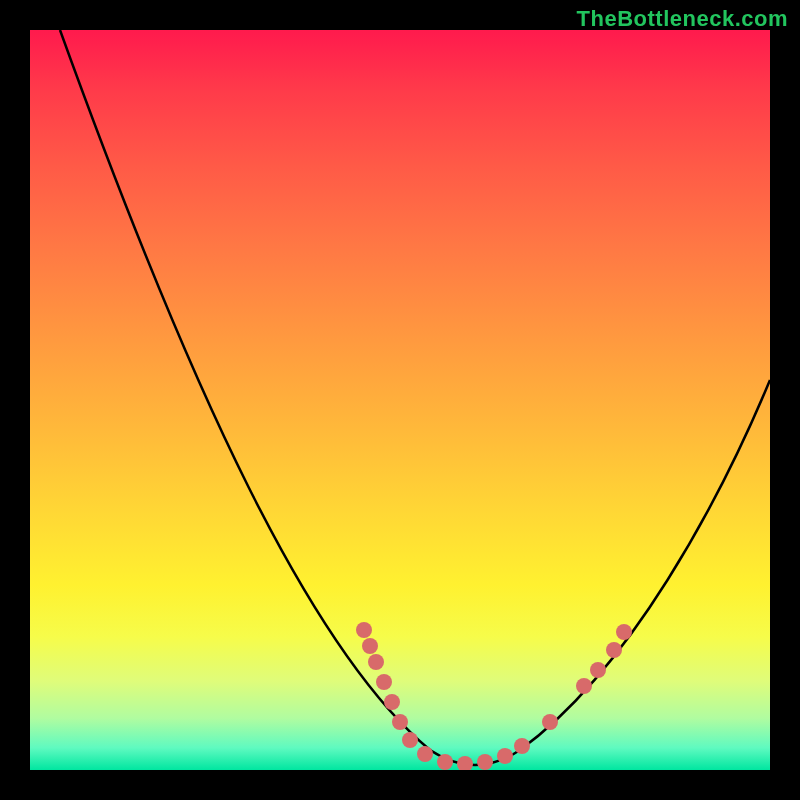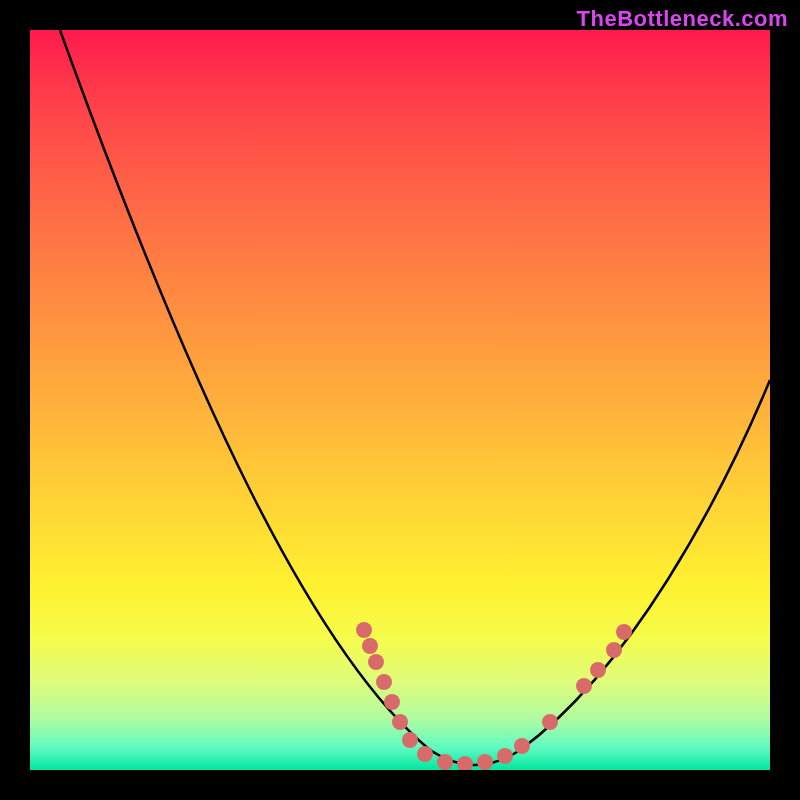--- a/index.html
+++ b/index.html
@@ -39,21 +39,21 @@
       #5ffac0 97%,
       #00e6a0 100%);
   }
   .watermark {
     position: absolute;
     top: 6px;
     right: 12px;
     font-family: Arial, Helvetica, sans-serif;
     font-size: 22px;
     font-weight: 600;
-    color: #d946ef;
+    color: #22c55e;
     letter-spacing: 0.5px;
   }
   svg.curve {
     position: absolute;
     left: 0;
     top: 0;
   }
 </style>
 </head>
 <body>

